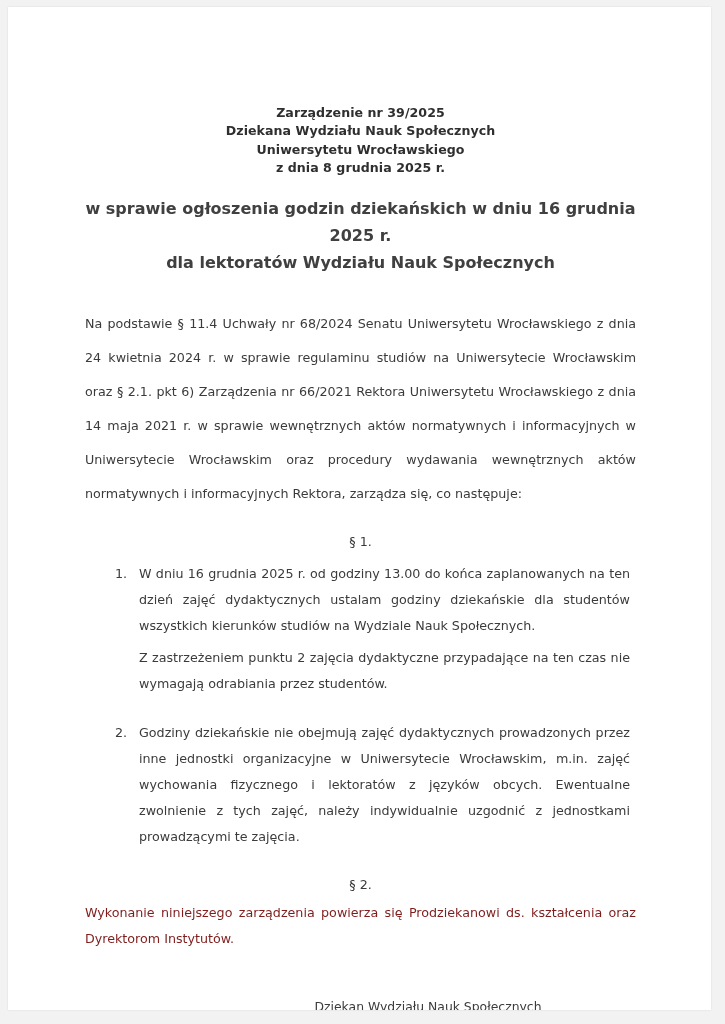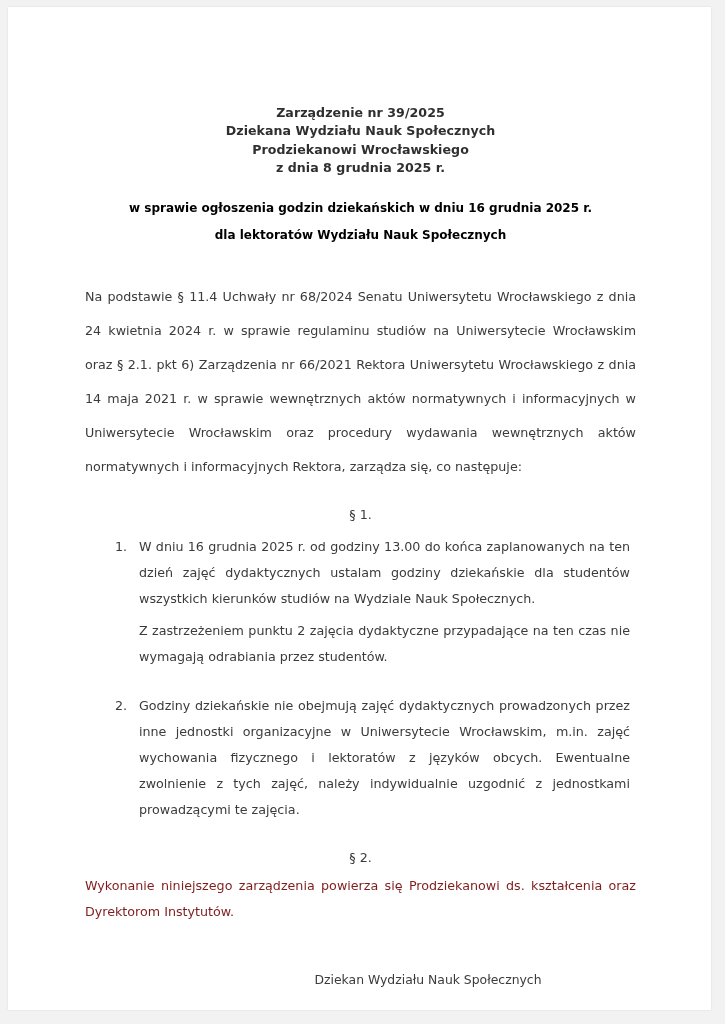--- a/index.html
+++ b/index.html
@@ -53,23 +53,23 @@
     line-height: 18.4px;
     color: #2f2f2f;
     letter-spacing: 0.05px;
   }
   .title-line { display: block; white-space: nowrap; }
 
   .subtitle-block {
     margin-top: 17px;
     text-align: center;
     font-weight: bold;
-    font-size: 12px;
+    font-size: 16px;
     line-height: 27px;
-    color: #000000;
+    color: #404040;
   }
   .subtitle-line { display: block; }
 
   
   .preamble {
     margin-top: 31px;
     text-align: justify;
     text-justify: inter-word;
     font-size: 12.7px;
     line-height: 34px;
@@ -152,21 +152,21 @@
 </head>
 <body>
 
 <div class="viewport">
   <div class="page">
     <div class="content">
 
       <div class="title-block">
         <span class="title-line">Zarządzenie nr 39/2025</span>
         <span class="title-line">Dziekana Wydziału Nauk Społecznych</span>
-        <span class="title-line">Prodziekanowi Wrocławskiego</span>
+        <span class="title-line">Uniwersytetu Wrocławskiego</span>
         <span class="title-line">z dnia 8 grudnia 2025 r.</span>
       </div>
 
       <div class="subtitle-block">
         <span class="subtitle-line">w sprawie ogłoszenia godzin dziekańskich w dniu 16 grudnia 2025 r.</span>
         <span class="subtitle-line">dla lektoratów Wydziału Nauk Społecznych</span>
       </div>
 
       <p class="preamble">Na podstawie § 11.4 Uchwały nr 68/2024 Senatu Uniwersytetu Wrocławskiego z dnia 24 kwietnia 2024 r. w sprawie regulaminu studiów na Uniwersytecie Wrocławskim oraz § 2.1. pkt 6) Zarządzenia nr 66/2021 Rektora Uniwersytetu Wrocławskiego z dnia 14 maja 2021 r. w sprawie wewnętrznych aktów normatywnych i informacyjnych w Uniwersytecie Wrocławskim oraz procedury wydawania wewnętrznych aktów normatywnych i informacyjnych Rektora, zarządza się, co następuje:</p>
 

